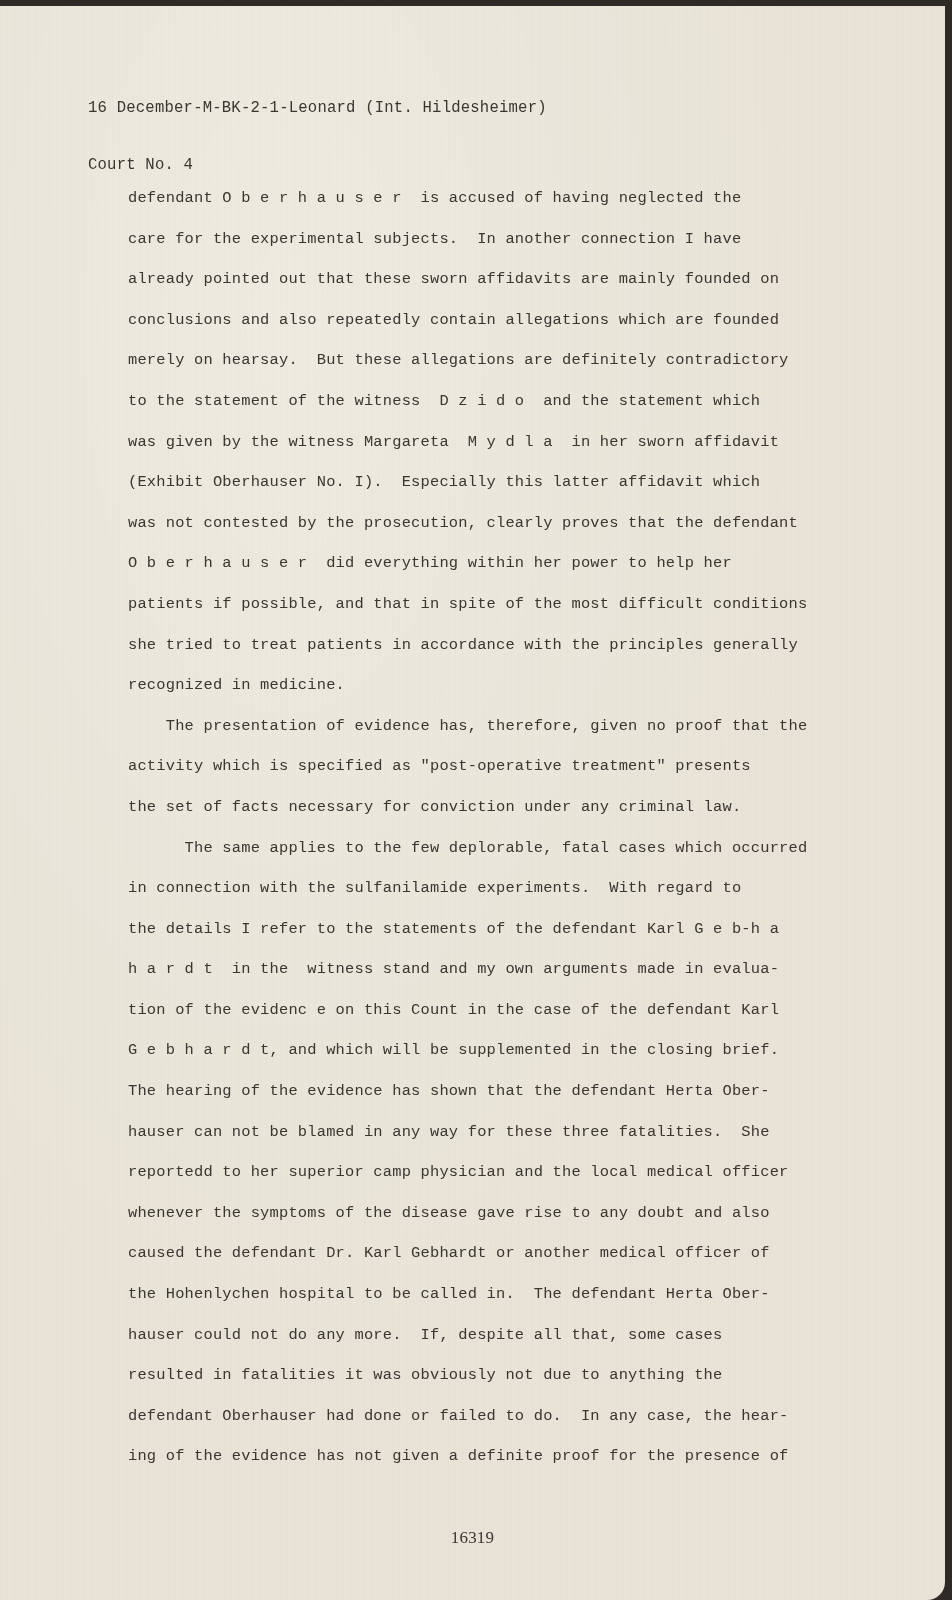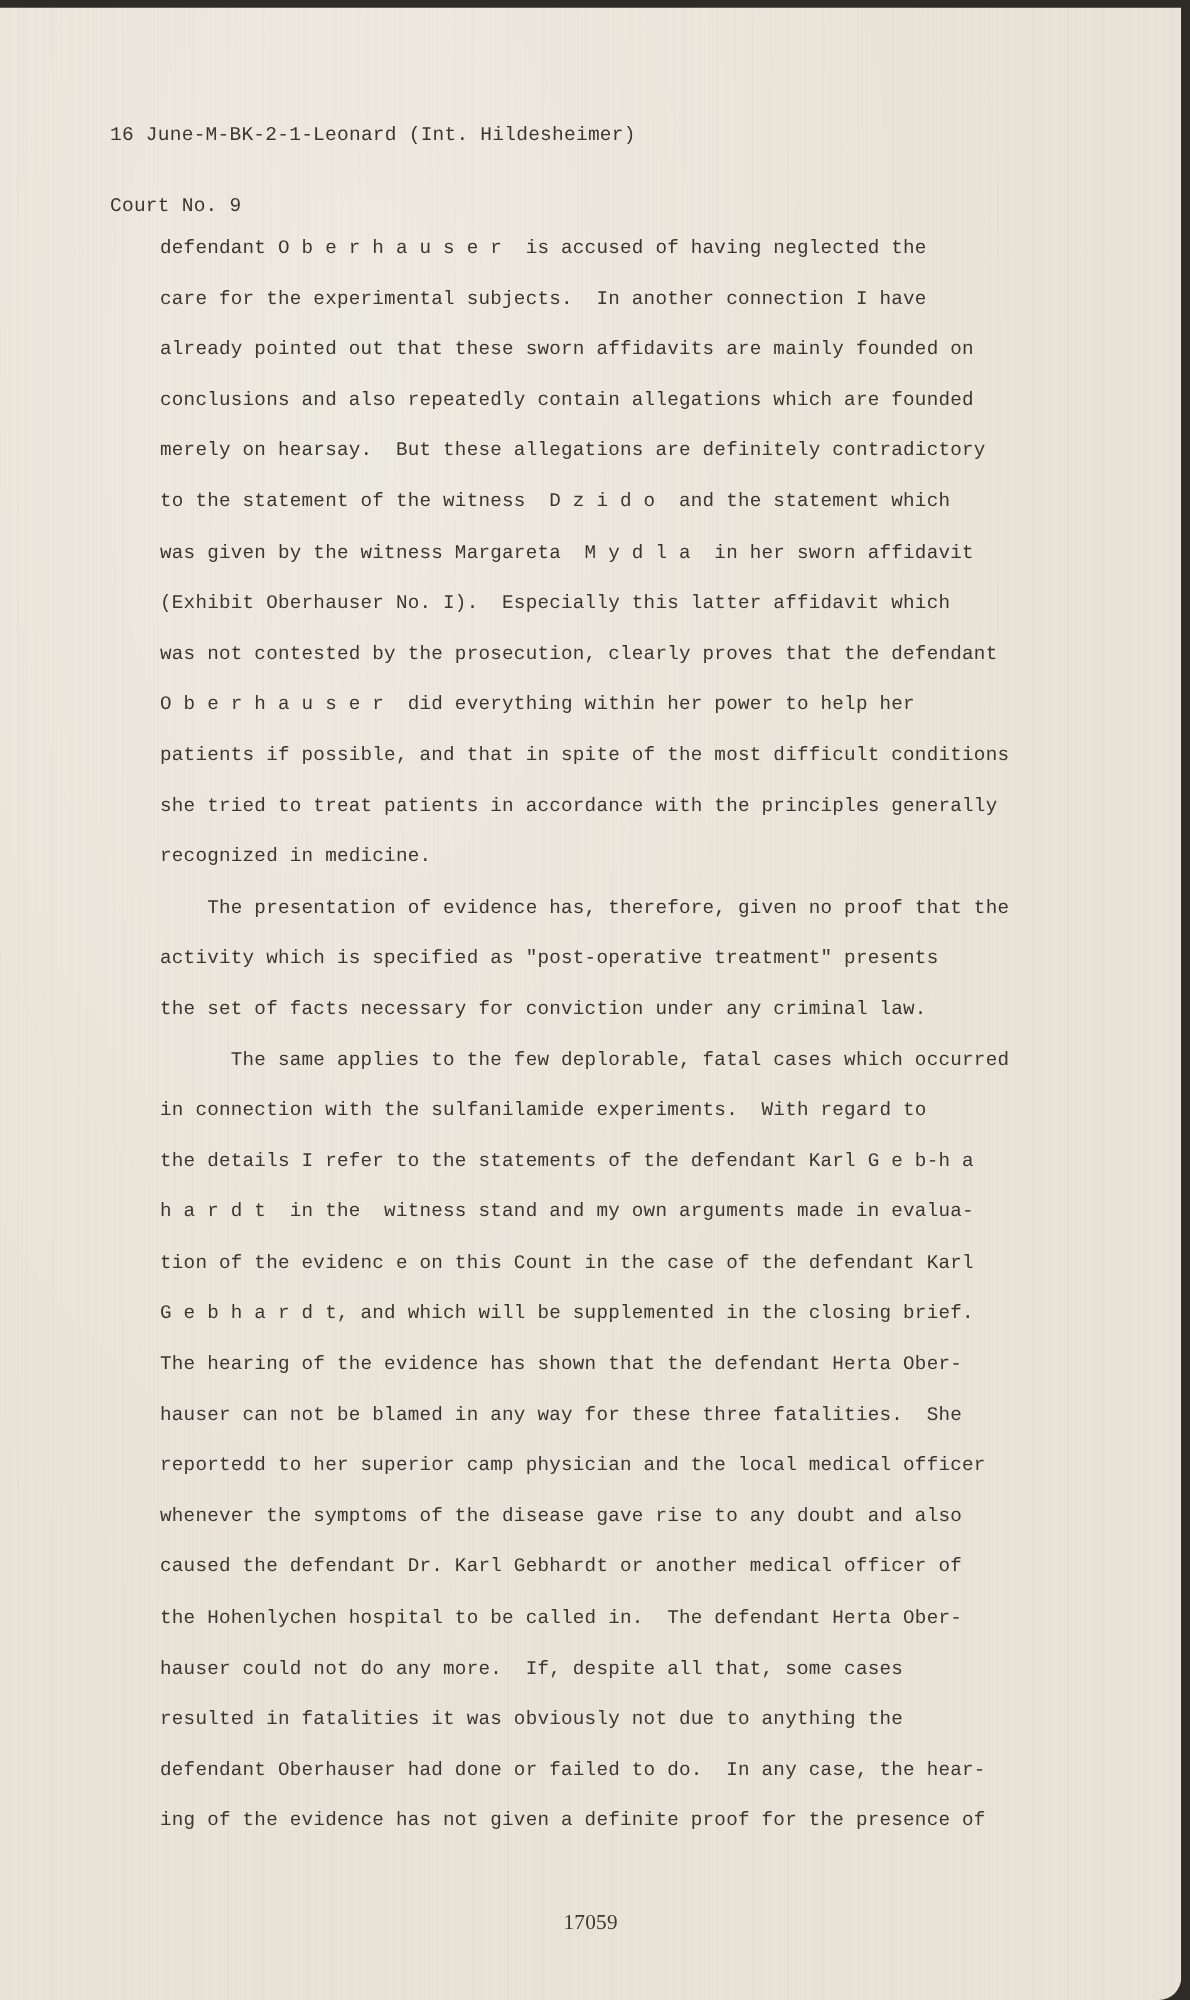--- a/index.html
+++ b/index.html
@@ -59,20 +59,20 @@
       font-family: "Liberation Serif", "DejaVu Serif", serif;
       font-size: 17px;
       color: #3a3631;
     }
   </style>
 </head>
 <body>
 
 <div class="page">
   <div class="typed header">
-    <div>16 June-M-BK-2-1-Leonard (Int. Hildesheimer)</div>
-    <div>Court No. 9</div>
+    <div>16 December-M-BK-2-1-Leonard (Int. Hildesheimer)</div>
+    <div>Court No. 4</div>
   </div>
 
   <div class="typed body-lines" id="body-lines"><div class="line">defendant O b e r h a u s e r  is accused of having neglected the</div><div class="line">care for the experimental subjects.  In another connection I have</div><div class="line">already pointed out that these sworn affidavits are mainly founded on</div><div class="line">conclusions and also repeatedly contain allegations which are founded</div><div class="line">merely on hearsay.  But these allegations are definitely contradictory</div><div class="line">to the statement of the witness  D z i d o  and the statement which</div><div class="line">was given by the witness Margareta  M y d l a  in her sworn affidavit</div><div class="line">(Exhibit Oberhauser No. I).  Especially this latter affidavit which</div><div class="line">was not contested by the prosecution, clearly proves that the defendant</div><div class="line">O b e r h a u s e r  did everything within her power to help her</div><div class="line">patients if possible, and that in spite of the most difficult conditions</div><div class="line">she tried to treat patients in accordance with the principles generally</div><div class="line">recognized in medicine.</div><div class="line indent">The presentation of evidence has, therefore, given no proof that the</div><div class="line">activity which is specified as "post-operative treatment" presents</div><div class="line">the set of facts necessary for conviction under any criminal law.</div><div class="line indent">The same applies to the few deplorable, fatal cases which occurred</div><div class="line">in connection with the sulfanilamide experiments.  With regard to</div><div class="line">the details I refer to the statements of the defendant Karl G e b-h a</div><div class="line">h a r d t  in the  witness stand and my own arguments made in evalua-</div><div class="line">tion of the evidenc e on this Count in the case of the defendant Karl</div><div class="line">G e b h a r d t, and which will be supplemented in the closing brief.</div><div class="line">The hearing of the evidence has shown that the defendant Herta Ober-</div><div class="line">hauser can not be blamed in any way for these three fatalities.  She</div><div class="line">reportedd to her superior camp physician and the local medical officer</div><div class="line">whenever the symptoms of the disease gave rise to any doubt and also</div><div class="line">caused the defendant Dr. Karl Gebhardt or another medical officer of</div><div class="line">the Hohenlychen hospital to be called in.  The defendant Herta Ober-</div><div class="line">hauser could not do any more.  If, despite all that, some cases</div><div class="line">resulted in fatalities it was obviously not due to anything the</div><div class="line">defendant Oberhauser had done or failed to do.  In any case, the hear-</div><div class="line">ing of the evidence has not given a definite proof for the presence of</div></div>
 
-  <div class="typed page-number">17059</div>
+  <div class="typed page-number">16319</div>
 </div>
 
 </body></html>

